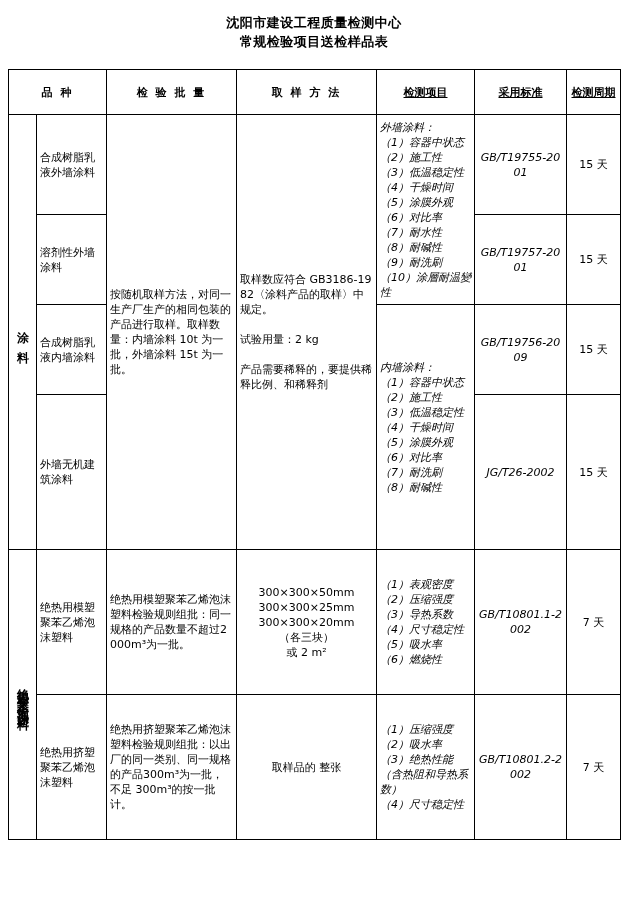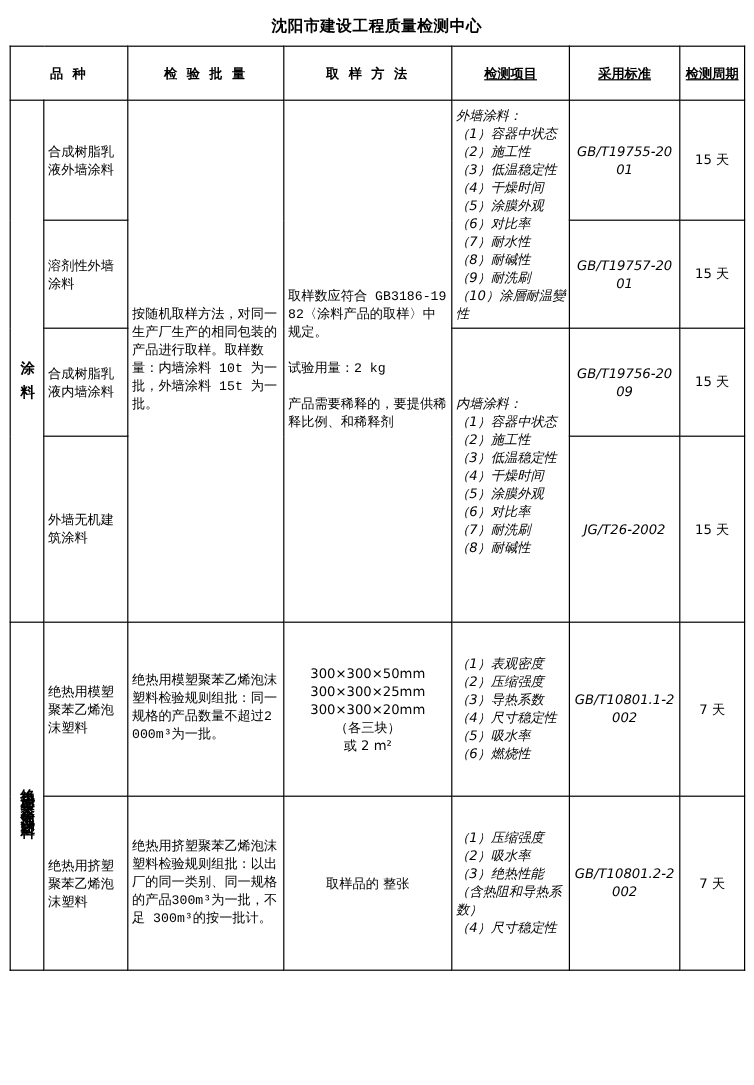--- a/index.html
+++ b/index.html
@@ -29,21 +29,21 @@
   .title-line {
     font-size: 13px;
     font-weight: bold;
     line-height: 19px;
     letter-spacing: 0.5px;
   }
   table.main {
     border-collapse: collapse;
     width: 612px;
     table-layout: fixed;
-    margin: 0 auto;
+    margin: 12px auto;
   }
   table.main td, table.main th {
     border: 1px solid #000000;
     vertical-align: middle;
     padding: 2px 3px;
     font-size: 11px;
     line-height: 15px;
     word-break: break-all;
   }
   .hdr {
@@ -74,21 +74,20 @@
   .sub-cell {
     text-align: left;
     font-size: 11.5px;
     line-height: 16px;
     padding: 4px 6px;
   }
   .body-cell {
     text-align: left;
     font-size: 11.5px;
     line-height: 16px;
-    font-family: Liberation Mono, monospace;
   }
   .center-cell {
     text-align: center;
     font-size: 11.5px;
     line-height: 16px;
   }
   .items-cell {
     text-align: left;
     font-size: 11.5px;
     line-height: 15.5px;
@@ -107,20 +106,21 @@
     line-height: 16px;
   }
 </style>
 </head>
 <body>
 
 <div class="page">
 
   <div class="title-block">
     <div class="title-line">沈阳市建设工程质量检测中心</div>
+    <div class="title-line">常规检验项目送检样品表</div>
   </div>
 
   <table class="main">
     <colgroup>
       <col style="width:28px">
       <col style="width:70px">
       <col style="width:130px">
       <col style="width:140px">
       <col style="width:98px">
       <col style="width:92px">

